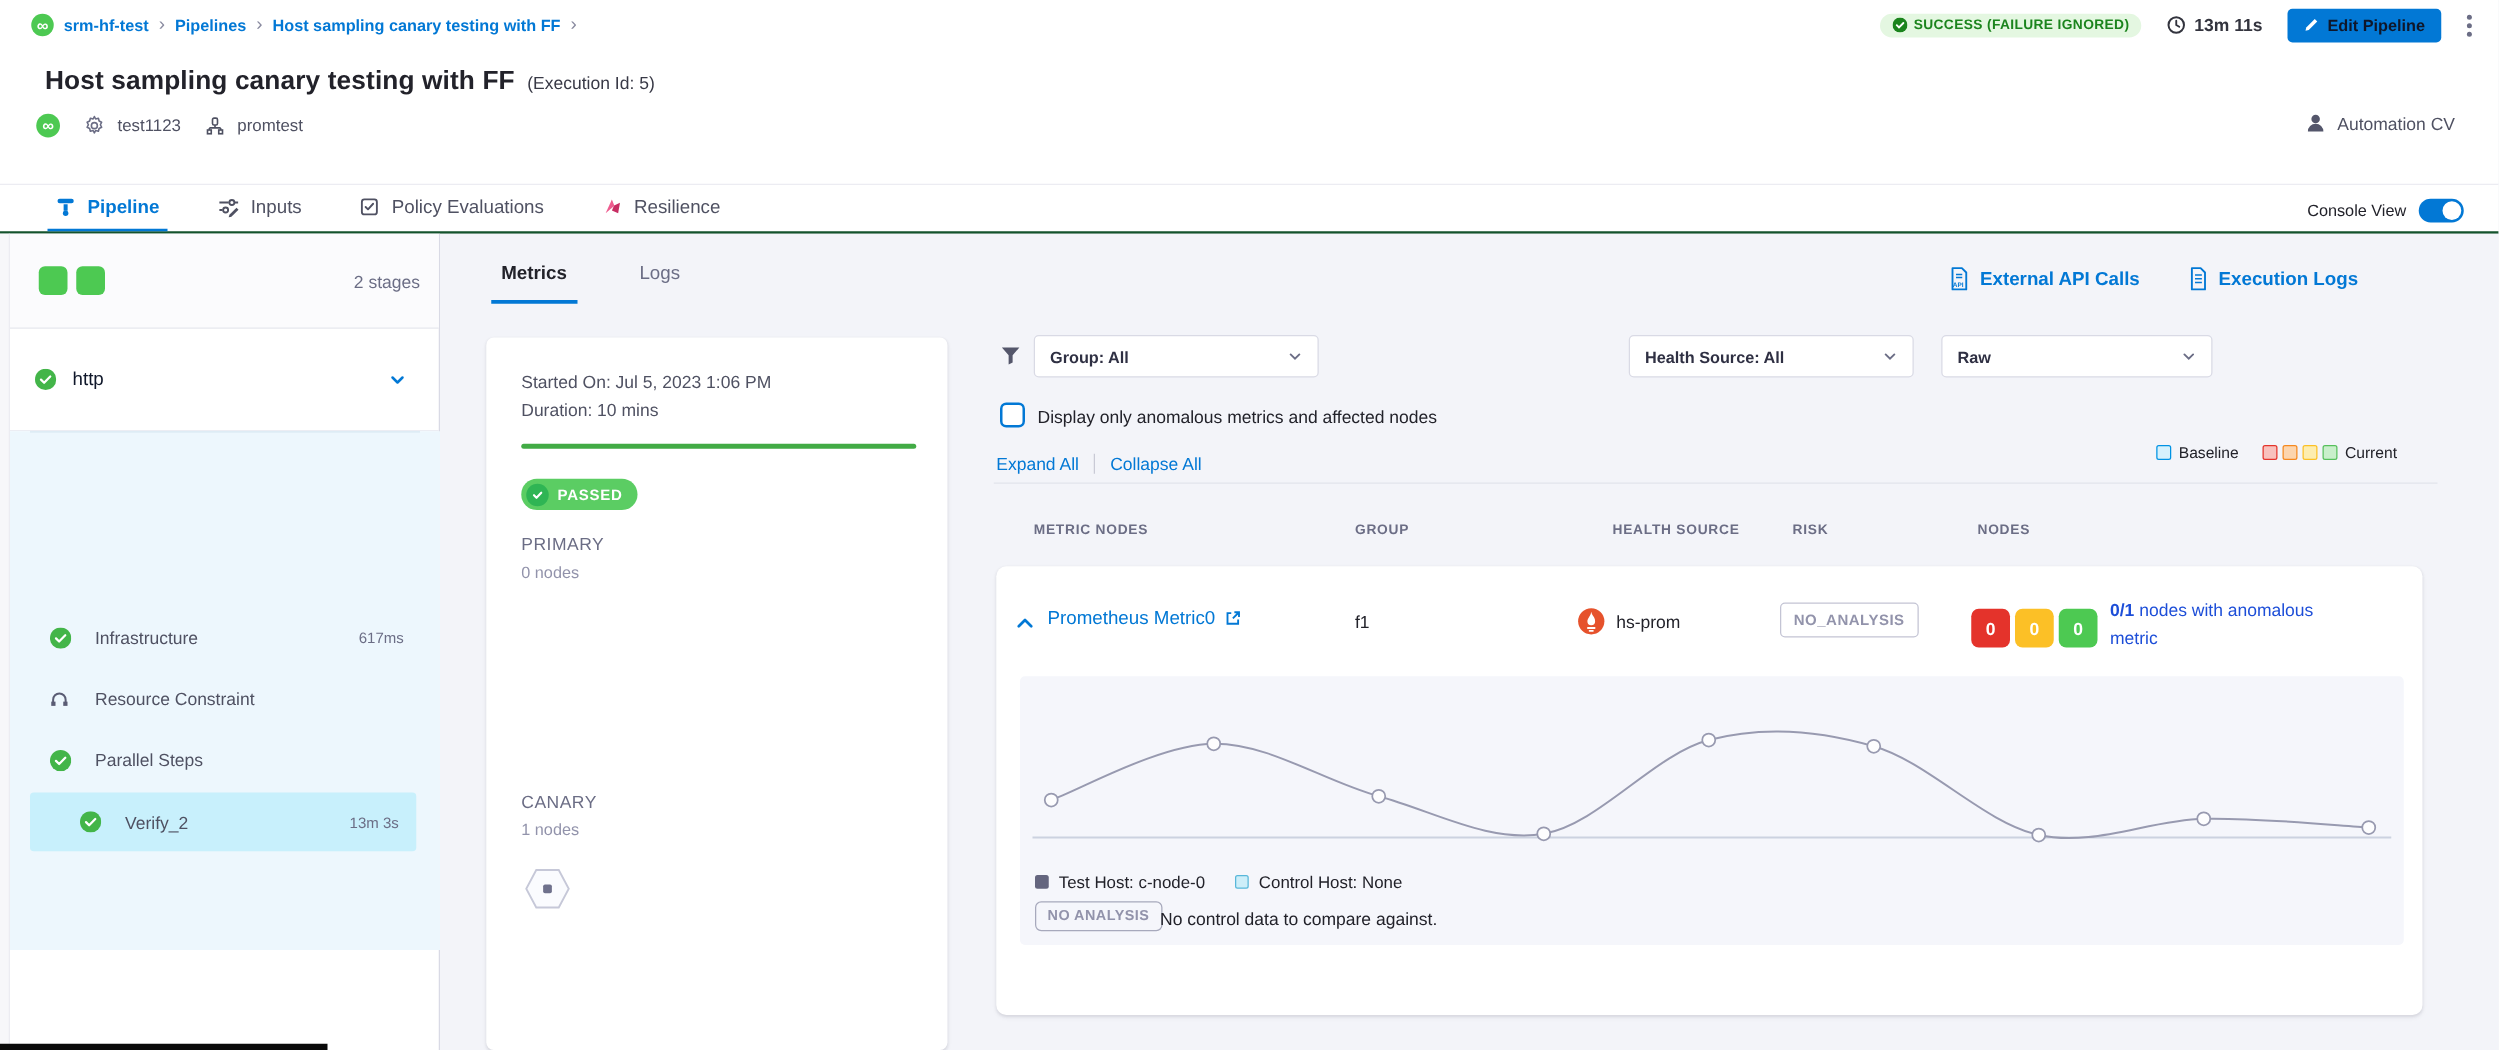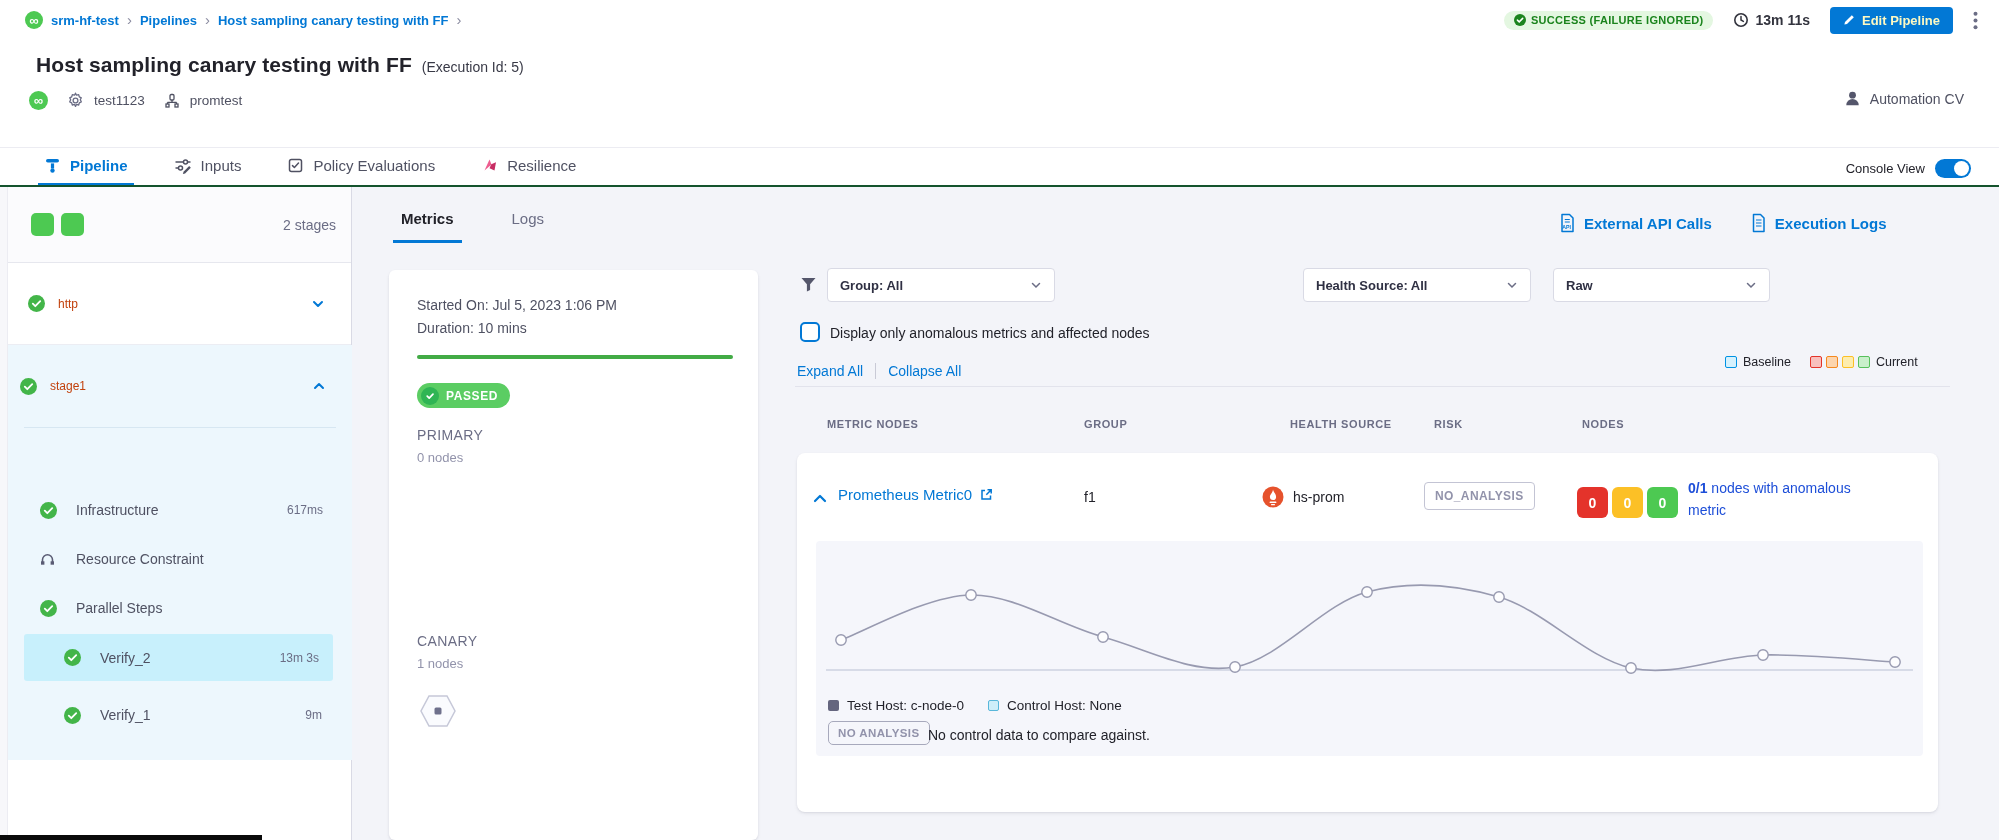--- a/index.html
+++ b/index.html
@@ -16,41 +16,41 @@
   .crumb-sep{font-size:15px;color:#8a8ba0;margin-top:-2px}
   .hlink{width:18px;height:18px;border-radius:50%;background:var(--green,#4dc952);color:#fff;
          font-size:13px;font-weight:700;display:inline-flex;align-items:center;justify-content:center;font-style:italic}
   .page-title{font-size:21px;font-weight:700;color:#22222a;letter-spacing:.1px}
   .exec-id{font-size:14px;font-weight:400;color:#383946}
   .meta-label{font-size:13.5px;color:#4f5162;font-weight:500}
   .status-pill{height:19px;border-radius:10px;background:var(--success-badge-bg,#e4f7e1);
                display:inline-flex;align-items:center;gap:5px;padding:0 10px;
                font-size:11px;font-weight:700;color:var(--success-badge-text,#1b841d);letter-spacing:.3px}
   .dur-label{font-size:14px;font-weight:600;color:#33343e}
-  .btn-primary{height:27px;border-radius:4px;background:var(--accent,#0278d5);color:#fef9c3;border:none;
+  .btn-primary{height:27px;border-radius:4px;background:var(--accent,#0278d5);color:#0f172a;border:none;
                display:inline-flex;align-items:center;gap:7px;padding:0 13px;font-size:13px;font-weight:600;cursor:pointer;
                font-family:"Liberation Sans",sans-serif}
   .user-label{font-size:14px;color:#4f5162;font-weight:500}
 
   
   .navbar{border-top:1px solid #ececf2;border-bottom:2px solid #14532d;background:#fff}
   .ntab{display:flex;align-items:center;gap:9px;height:100%;padding:0 6px;border-bottom:2px solid transparent;cursor:pointer;
         font-size:15px;color:#4f5162;font-weight:500}
   .ntab.active{color:var(--accent,#0278d5);font-weight:700;border-bottom-color:var(--accent,#0278d5)}
   .toggle{width:36px;height:19px;border-radius:10px;background:var(--accent,#0278d5);position:relative;cursor:pointer}
   .toggle .knob{position:absolute;right:2px;top:2px;width:15px;height:15px;border-radius:50%;background:#fff}
 
   
   .sidebar{background:#fff;border-right:1px solid #d9dae5}
   .rail{background:#f7f7fa;border-right:1px solid #ececf2}
   .sum-row{background:#fbfbfd;border-bottom:1px solid #e6e7ee;padding:0 15px 0 23px}
   .sq{width:23px;height:23px;border-radius:5px;background:var(--green,#4dc952)}
   .sum-count{margin-left:auto;font-size:14px;color:#6b6d85}
   .stage-row{padding-left:20px;cursor:pointer}
-  .stage-label{font-size:12px;color:#c2410c;font-weight:500;margin-left:13px}
+  .stage-label{font-size:15px;color:#0f172a;font-weight:500;margin-left:13px}
   .stage1-bg{background:var(--sidebar-stage-bg,#edf7fd)}
   .stage-div{border-top:1px solid #d7e7f2}
   .step{display:flex;align-items:center;gap:19px;cursor:pointer}
   .step-name{font-size:14px;color:#4f5162}
   .step-time{margin-left:auto;font-size:12px;color:#6b6d85}
   .step-selected{background:var(--sidebar-selected-bg,#c8f0fc);border-radius:3px}
 
   
   .console{background:var(--console-bg,#f3f4f9)}
   .ctab{padding:17px 8px 13px;border-bottom:3px solid transparent;font-size:15px;color:#6b6d85;font-weight:500;cursor:pointer}
@@ -228,30 +228,20 @@
           <circle cx="8.5" cy="8.5" r="8.5" fill="#43b549"></circle>
           <path d="M4.8 8.7 7.3 11.2 12.2 6.2" stroke="#fff" stroke-width="1.8" fill="none" stroke-linecap="round" stroke-linejoin="round"></path>
         </svg>
       <span class="stage-label">http</span>
       <svg width="14" height="14" viewBox="0 0 14 14" style="margin-left:auto;margin-right:26px">
           <path d="M3 5 l4 4 4-4" stroke="#0278d5" stroke-width="2" fill="none" stroke-linecap="round" stroke-linejoin="round"></path>
         </svg>
     </div>
 
     <div class="abs stage1-bg" style="left:8px;top:158px;width:344px;height:415px">
-      <div class="flex stage-row" style="height:82px;padding-left:12px">
-        <svg width="17" height="17" viewBox="0 0 17 17">
-            <circle cx="8.5" cy="8.5" r="8.5" fill="#43b549"></circle>
-            <path d="M4.8 8.7 7.3 11.2 12.2 6.2" stroke="#fff" stroke-width="1.8" fill="none" stroke-linecap="round" stroke-linejoin="round"></path>
-          </svg>
-        <span class="stage-label">stage1</span>
-        <svg width="14" height="14" viewBox="0 0 14 14" style="margin-left:auto;margin-right:26px">
-            <path d="M3 9 l4-4 4 4" stroke="#0278d5" stroke-width="2" fill="none" stroke-linecap="round" stroke-linejoin="round"></path>
-          </svg>
-      </div>
       <div class="stage-div" style="margin:0 16px"></div>
 
       <div class="abs step" style="left:0;right:0;top:148px;height:34px;padding-left:32px">
         <svg width="17" height="17" viewBox="0 0 17 17">
             <circle cx="8.5" cy="8.5" r="8.5" fill="#43b549"></circle>
             <path d="M4.8 8.7 7.3 11.2 12.2 6.2" stroke="#fff" stroke-width="1.8" fill="none" stroke-linecap="round" stroke-linejoin="round"></path>
           </svg>
         <span class="step-name">Infrastructure</span>
         <span class="step-time" style="margin-right:29px">617ms</span>
       </div>
@@ -270,28 +260,20 @@
           </svg>
         <span class="step-name">Parallel Steps</span>
       </div>
       <div class="abs step step-selected" style="left:16px;top:289px;width:309px;height:47px;padding-left:40px">
         <svg width="17" height="17" viewBox="0 0 17 17">
             <circle cx="8.5" cy="8.5" r="8.5" fill="#43b549"></circle>
             <path d="M4.8 8.7 7.3 11.2 12.2 6.2" stroke="#fff" stroke-width="1.8" fill="none" stroke-linecap="round" stroke-linejoin="round"></path>
           </svg>
         <span class="step-name">Verify_2</span>
         <span class="step-time" style="margin-right:14px">13m 3s</span>
-      </div>
-      <div class="abs step" style="left:0;right:0;top:353px;height:34px;padding-left:56px">
-        <svg width="17" height="17" viewBox="0 0 17 17">
-            <circle cx="8.5" cy="8.5" r="8.5" fill="#43b549"></circle>
-            <path d="M4.8 8.7 7.3 11.2 12.2 6.2" stroke="#fff" stroke-width="1.8" fill="none" stroke-linecap="round" stroke-linejoin="round"></path>
-          </svg>
-        <span class="step-name">Verify_1</span>
-        <span class="step-time" style="margin-right:30px">9m</span>
       </div>
     </div>
   </div>
 
   <div class="abs console" style="left:352px;top:187px;width:1647px;height:653px">
 
     <div class="abs flex" style="left:41px;top:6px;gap:42px">
       <div class="ctab active">Metrics</div>
       <div class="ctab">Logs</div>
     </div>

